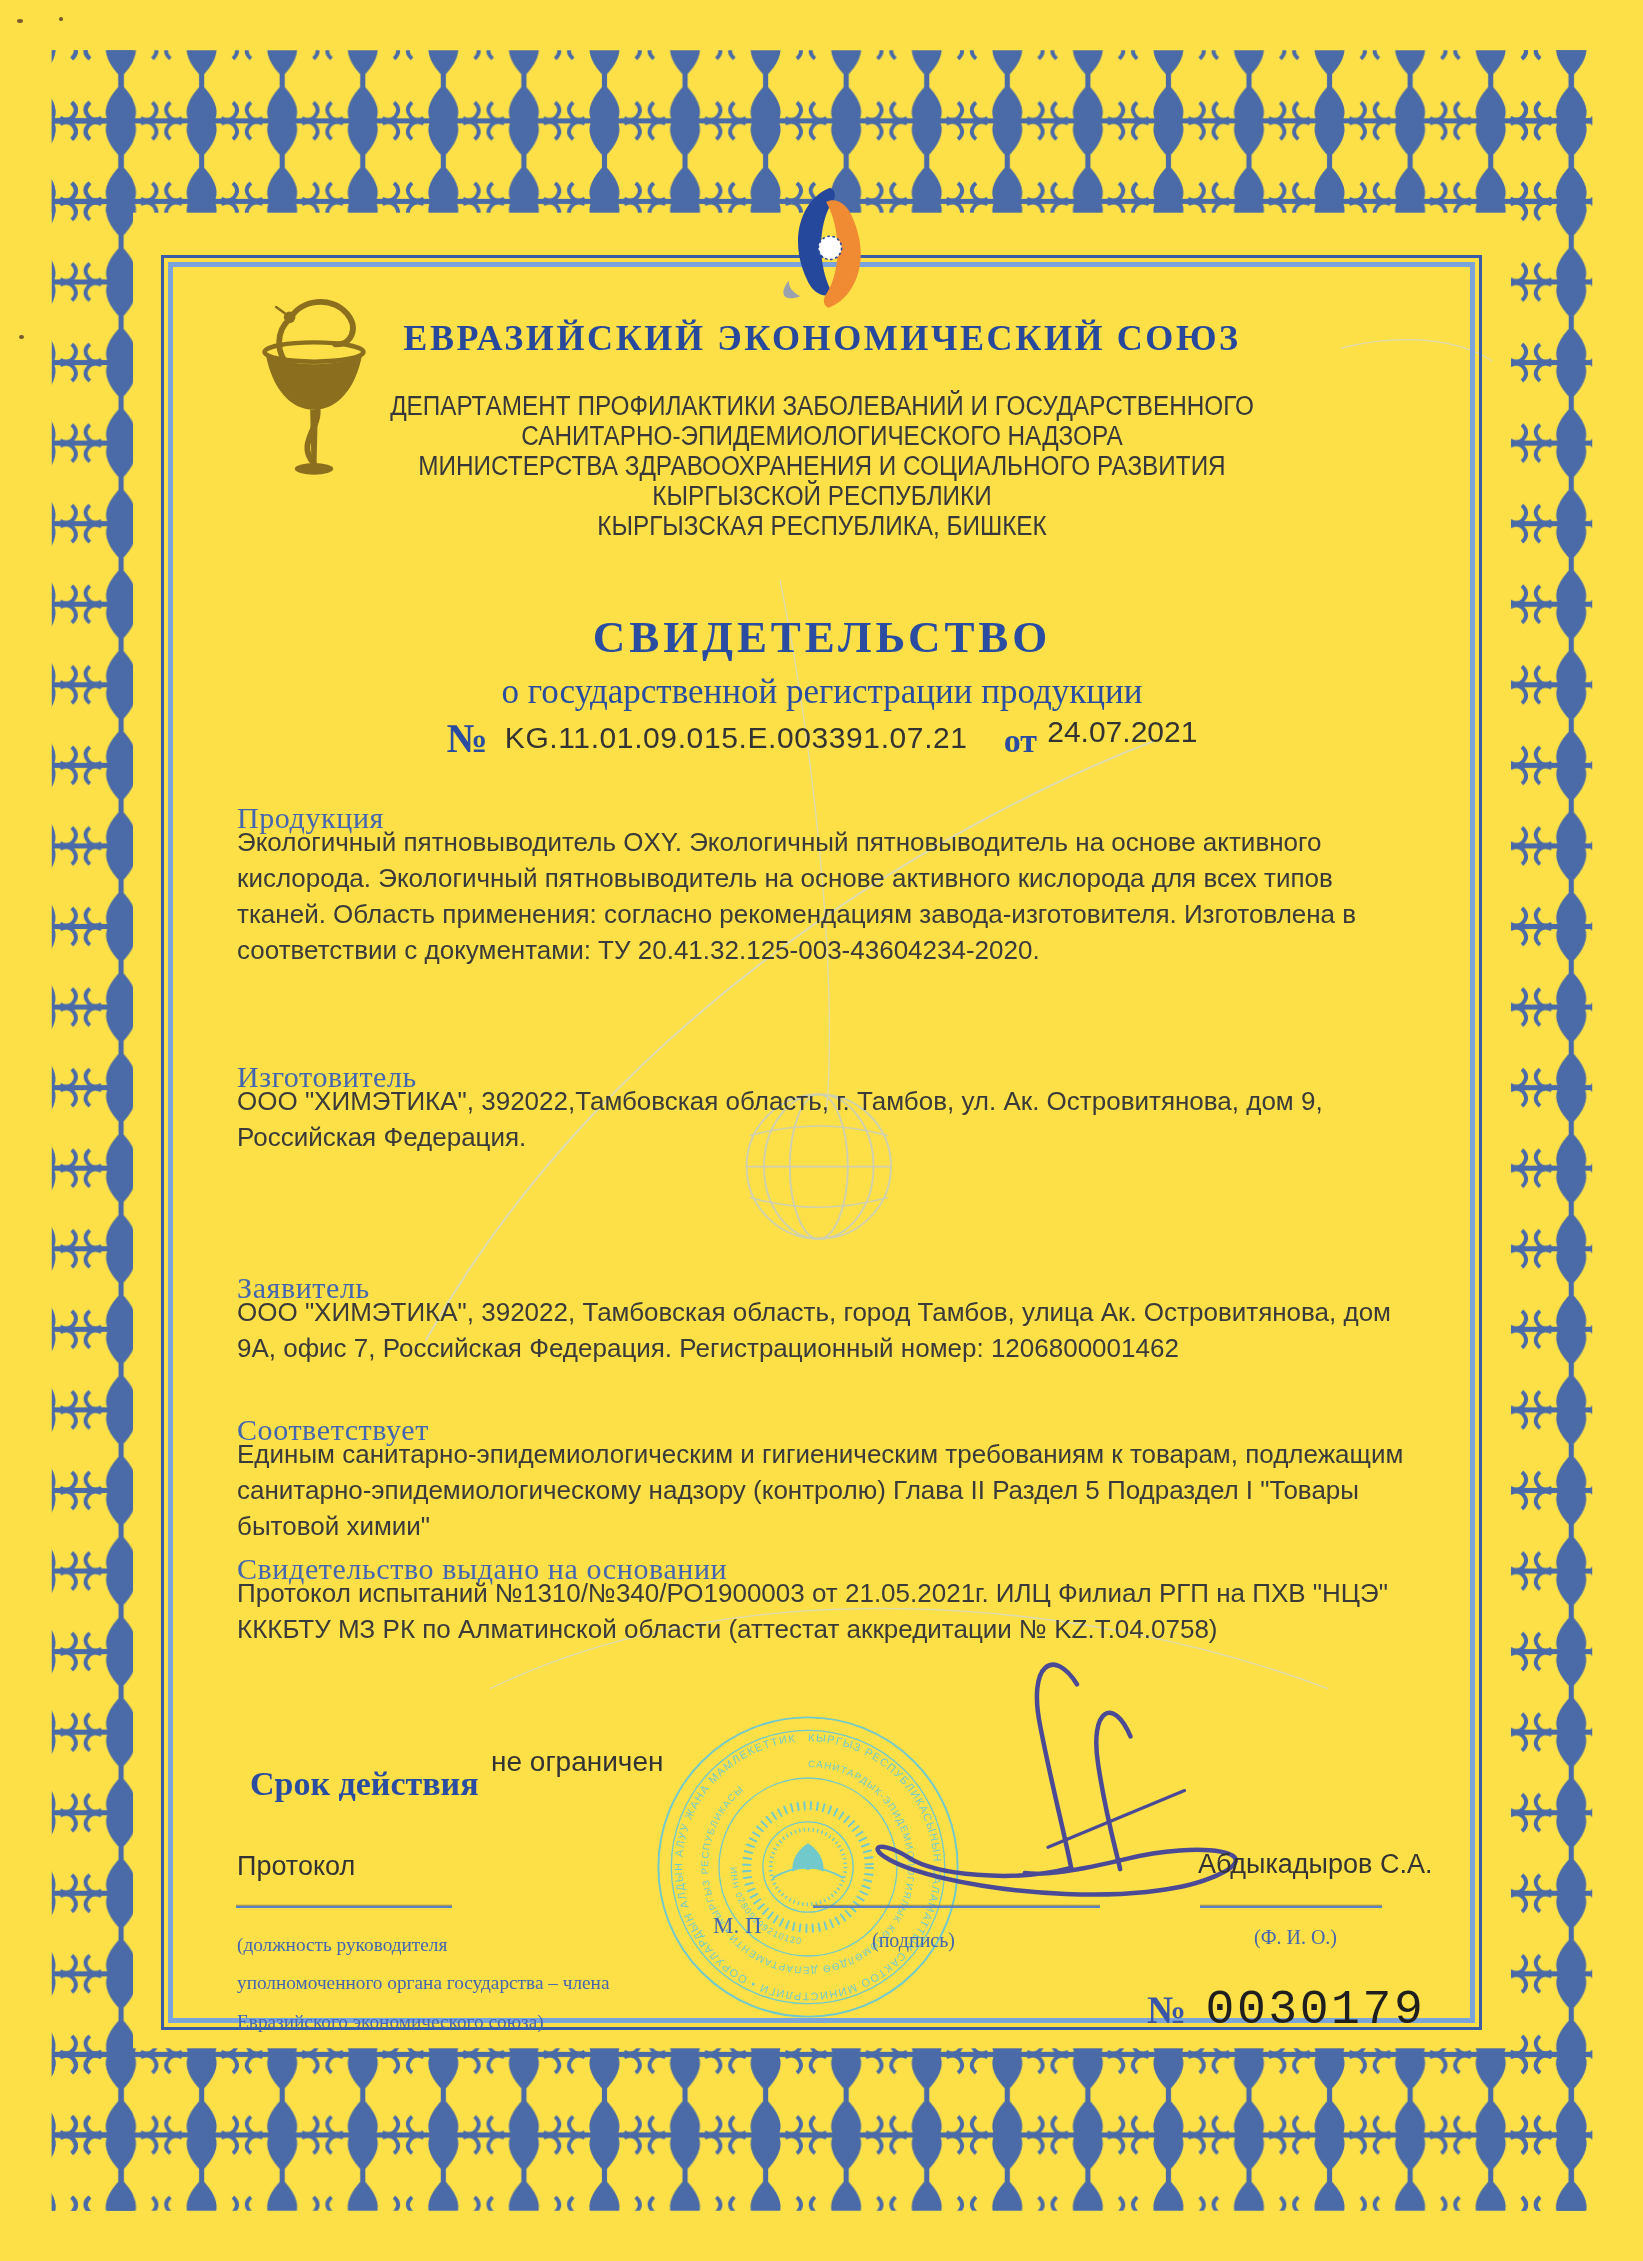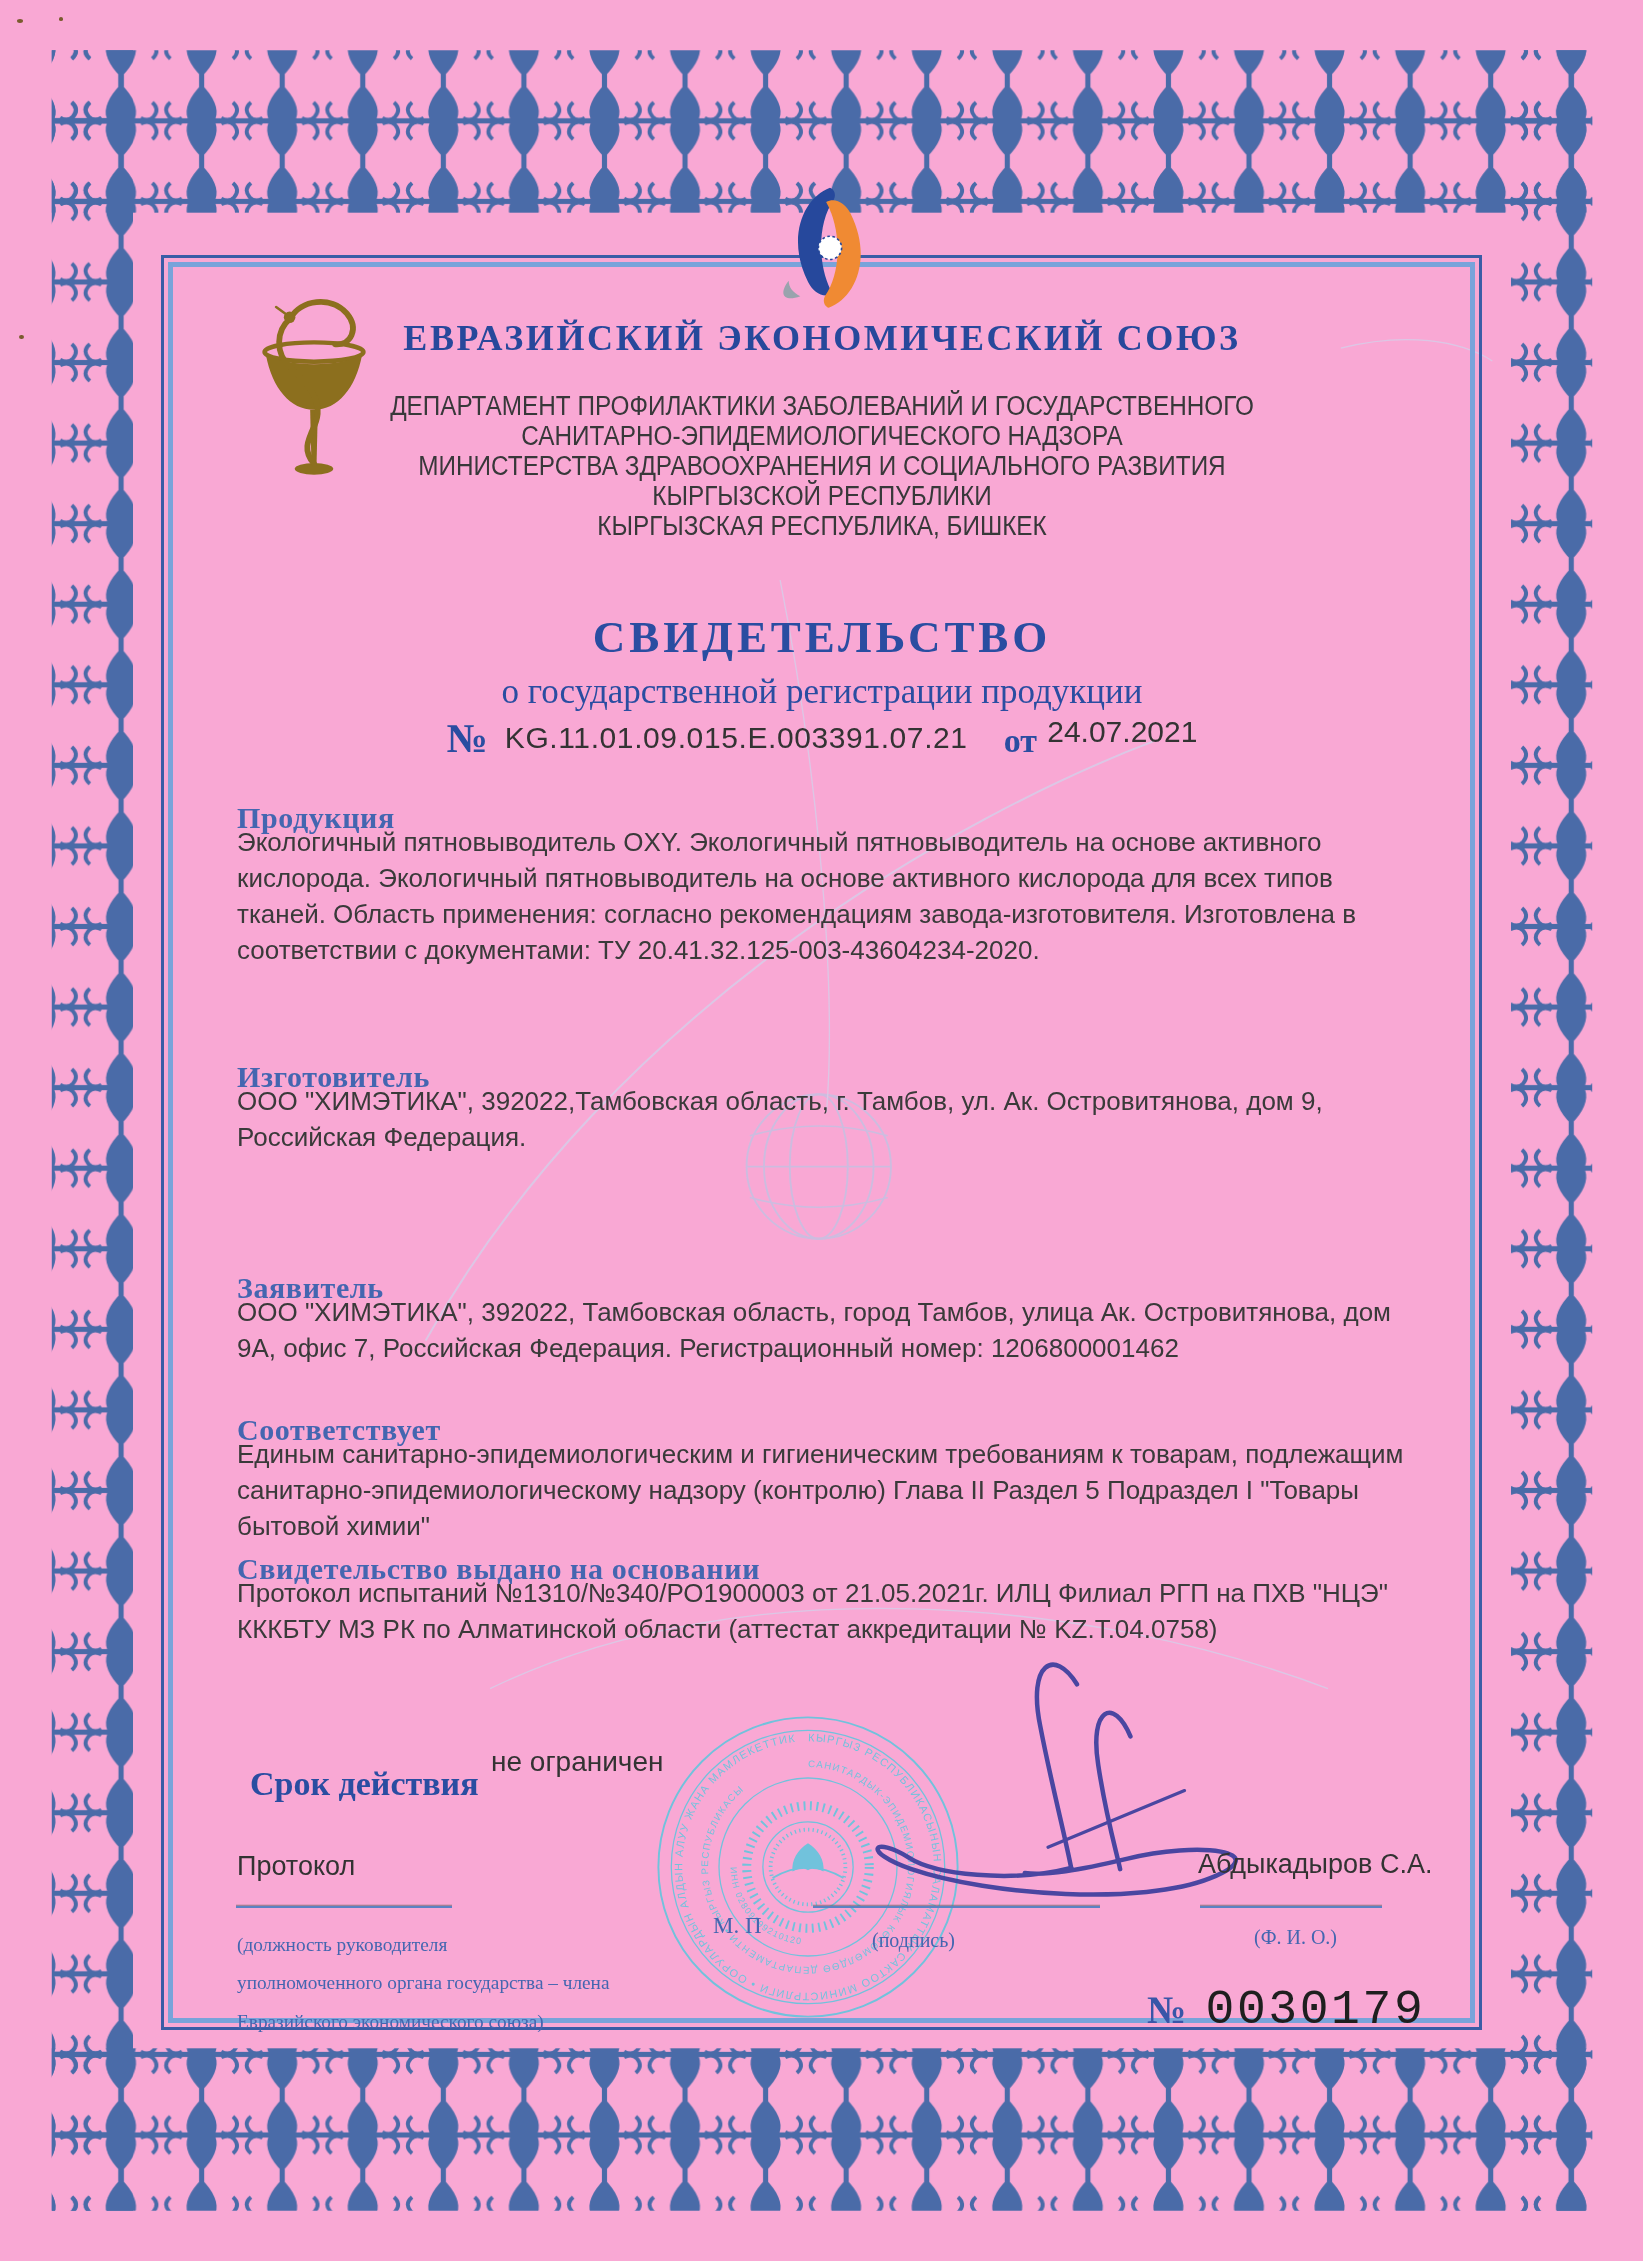--- a/index.html
+++ b/index.html
@@ -1,16 +1,16 @@
 <!DOCTYPE html>
 <html style="font-size:10.3px"><head>
 <meta charset="utf-8">
 <style>
   html,body{margin:0;padding:0;background:#9a9a9a;}
-  .page{position:relative;width:1644px;height:2261px;background:#f9a8d4;overflow:hidden;
+  .page{position:relative;width:1644px;height:2261px;background:#fde047;overflow:hidden;
         font-family:"Liberation Sans",sans-serif;color:#3a3a3a;}
   svg{display:block}
   .abs{position:absolute;}
 
   
   .fullsvg{position:absolute;left:0;top:0;width:1644px;height:2261px;}
 
   
   .frame{position:absolute;left:161px;top:255px;width:1315px;height:1769px;
          border:3.2px solid #3a5da6;}
@@ -28,21 +28,21 @@
   .doc-sub{position:absolute;left:0;top:672px;width:1644px;text-align:center;
     font-family:"Liberation Serif",serif;font-weight:400;font-size:35px;color:#2a4da1;}
   .numrow{position:absolute;left:0;top:714px;width:1644px;display:flex;justify-content:center;align-items:baseline;}
   .numrow .no{font-family:"Liberation Serif",serif;font-weight:700;font-size:41px;color:#2a4da1;}
   .numrow .numval{font-size:30px;color:#333;margin-left:17px;position:relative;top:-3.9px;letter-spacing:0.6px;}
   .numrow .ot{font-family:"Liberation Serif",serif;font-weight:700;font-size:34px;color:#2a4da1;margin-left:36px;}
   .numrow .dateval{font-size:30px;color:#333;margin-left:10.3px;position:relative;top:-10.3px;}
 
   
   .sec{position:absolute;left:237px;width:1180px;}
-  .sec .lbl{position:absolute;left:0;top:0;font-family:"Liberation Serif",serif;font-weight:700;
+  .sec .lbl{position:absolute;left:0;top:0;font-family:"Liberation Serif",serif;font-weight:400;
     font-size:30px;color:#4466b0;letter-spacing:0.6px;white-space:nowrap;}
   .sec .body{position:relative;margin:0;padding-top:23px;font-size:26px;line-height:36px;color:#3a3a3a;}
 
   
   .valid-lbl{position:absolute;left:250px;top:1765px;font-family:"Liberation Serif",serif;
     font-weight:700;font-size:34px;color:#2a4da1;}
   .valid-val{position:absolute;left:491px;top:1746px;font-size:28px;color:#333;}
   .director{position:absolute;left:237px;top:1851px;font-size:27px;color:#333;}
   .name{position:absolute;left:1198px;top:1849px;font-size:27px;color:#333;}
   .sigline{position:absolute;height:1.9px;background:#5b82c4;box-shadow:0 -1.3px 0 rgba(95,95,95,.55);}

